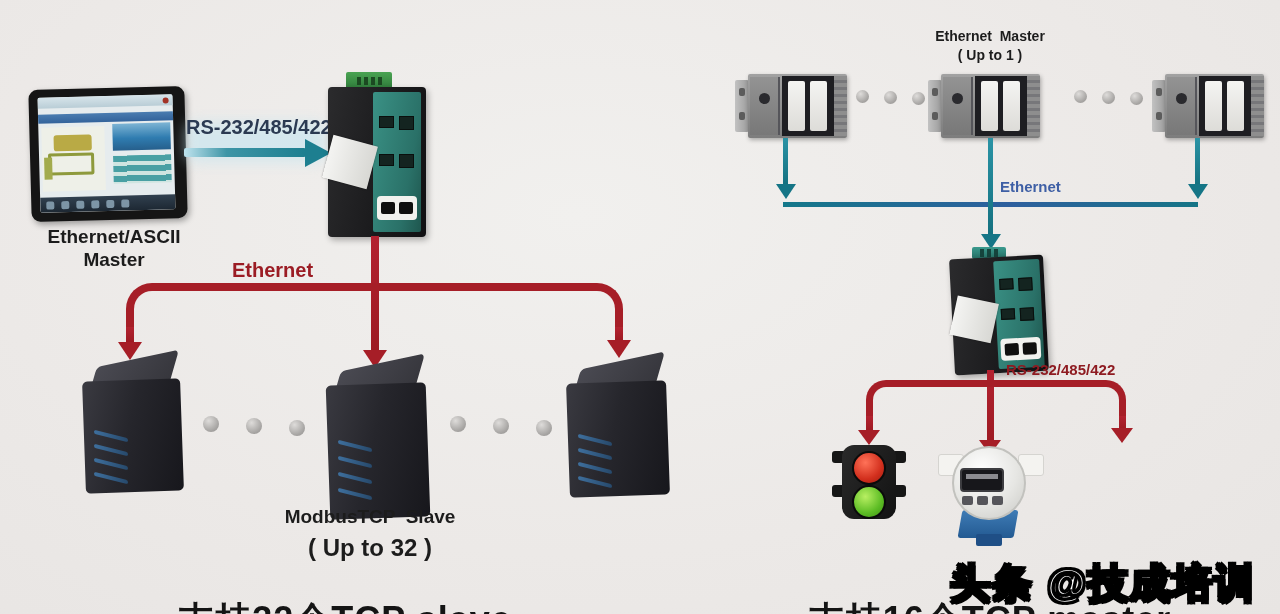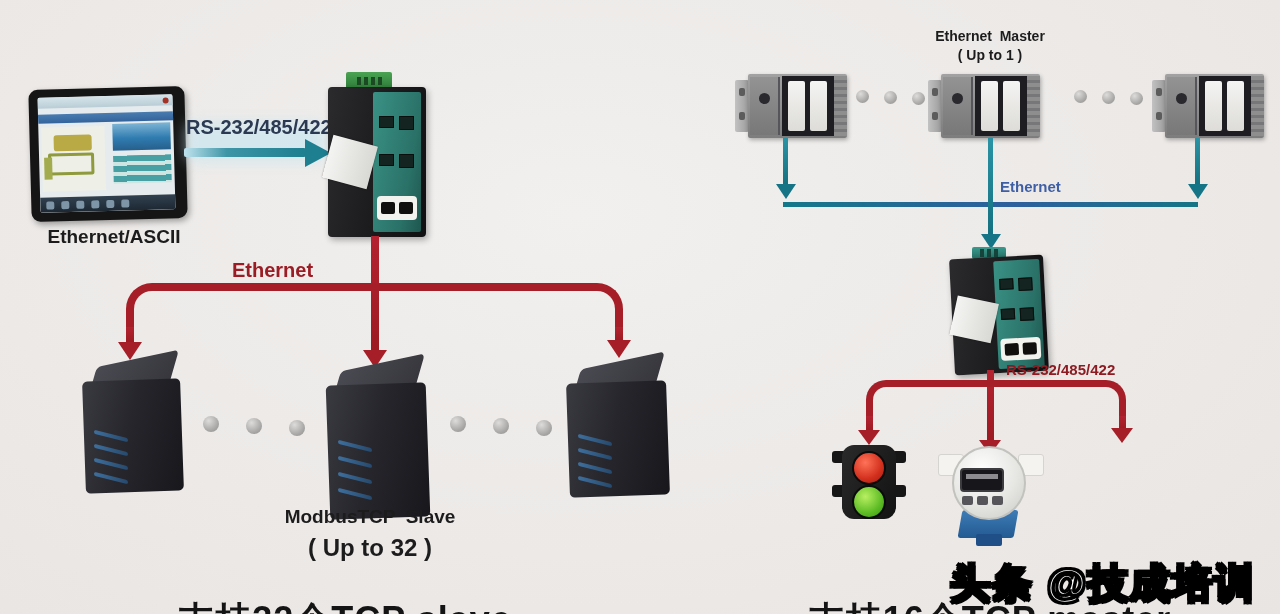--- a/index.html
+++ b/index.html
@@ -137,20 +137,21 @@
           <i></i>
           <i></i>
           <i></i>
           <i></i>
           <i></i>
         </div>
     </div>
   </div>
 
   <div class="lbl black-lbl center" style="left:8px; top:226px; width:212px; font-size:19px;">Ethernet/ASCII</div>
+  <div class="lbl black-lbl center" style="left:8px; top:249px; width:212px; font-size:19px;">Master</div>
 
   <div class="abs serial-glow" style="left:186px; top:122px; width:140px; height:40px;"></div>
   <div class="lbl navy-lbl" style="left:186px; top:116px; font-size:20px;">RS-232/485/422</div>
   <div class="abs serial-arrow-shaft" style="left:184px; top:148px; width:122px;"></div>
   <div class="abs serial-arrow-head" style="left:305px; top:139px;"></div>
 
   <div class="abs sw-topconn" style="left:346px; top:72px; width:46px; height:17px;">
       <i></i>
       <i></i>
       <i></i>

